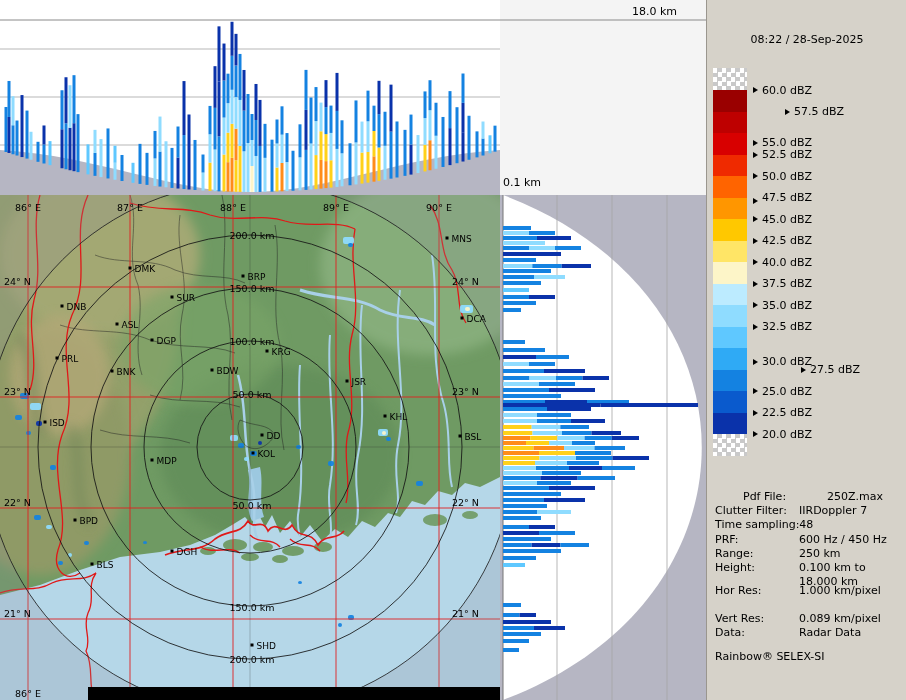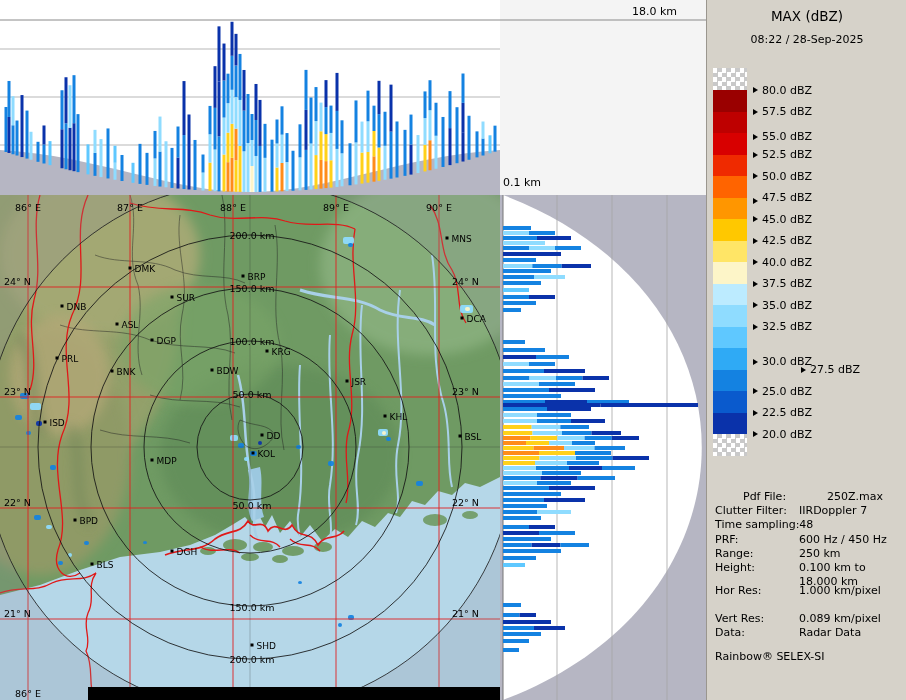--- a/index.html
+++ b/index.html
@@ -556,21 +556,20 @@
           <rect x="3" y="431" width="31" height="4" fill="#1482e1"></rect>
           <rect x="34" y="431" width="31" height="4" fill="#0a32aa"></rect>
           <rect x="3" y="437" width="38" height="4" fill="#1482e1"></rect>
           <rect x="3" y="444" width="26" height="4" fill="#1482e1"></rect>
           <rect x="3" y="453" width="16" height="4" fill="#1482e1"></rect>
         </g>
     </svg>
   </div>
 
   <div id="right-panel">
-    <div class="hdr" id="hdr1">MAX (dBZ)</div>
     <div class="hdr" id="hdr2">08:22 / 28-Sep-2025</div>
     <div id="legend">
       <div id="legend-bands">
           <div class="checker band"></div>
           <div class="band" style="height: 21.5px; background: rgb(154, 0, 0);"></div>
           <div class="band" style="height: 21.5px; background: rgb(190, 0, 0);"></div>
           <div class="band" style="height: 21.5px; background: rgb(216, 0, 0);"></div>
           <div class="band" style="height: 21.5px; background: rgb(239, 42, 0);"></div>
           <div class="band" style="height: 21.5px; background: rgb(255, 100, 0);"></div>
           <div class="band" style="height: 21.5px; background: rgb(255, 150, 0);"></div>
@@ -582,27 +581,27 @@
           <div class="band" style="height: 21.5px; background: rgb(95, 200, 255);"></div>
           <div class="band" style="height: 21.5px; background: rgb(47, 170, 245);"></div>
           <div class="band" style="height: 21.5px; background: rgb(20, 130, 225);"></div>
           <div class="band" style="height: 21.5px; background: rgb(10, 90, 205);"></div>
           <div class="band" style="height: 21.5px; background: rgb(10, 50, 170);"></div>
           <div class="checker band"></div>
         </div>
       <div id="legend-labels">
           <div class="lg-label" style="top: 15.5px;">
             <span class="arr"></span>
-            <span>80.0 dBZ</span>
-          </div>
-          <div class="lg-label" style="top: 37px;">
+            <span>60.0 dBZ</span>
+          </div>
+          <div class="lg-label" style="top: 37px; margin-left: 32px;">
             <span class="arr"></span>
             <span>57.5 dBZ</span>
           </div>
-          <div class="lg-label" style="top: 62px;">
+          <div class="lg-label" style="top: 68px;">
             <span class="arr"></span>
             <span>55.0 dBZ</span>
           </div>
           <div class="lg-label" style="top: 80px;">
             <span class="arr"></span>
             <span>52.5 dBZ</span>
           </div>
           <div class="lg-label" style="top: 101.5px;">
             <span class="arr"></span>
             <span>50.0 dBZ</span>

